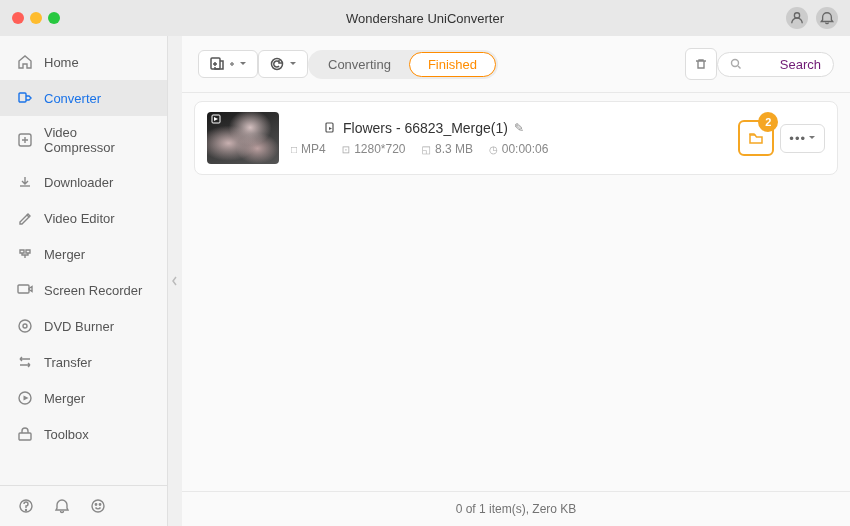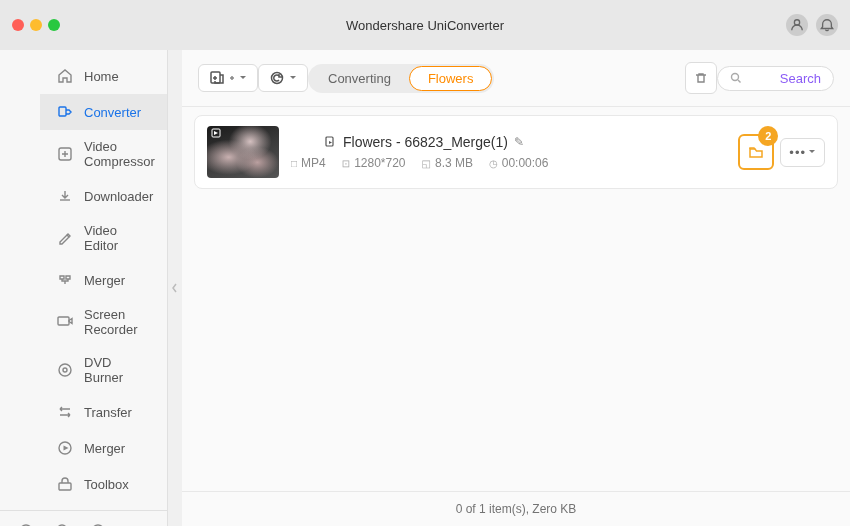--- a/index.html
+++ b/index.html
@@ -8,21 +8,21 @@
       background: #f0f0f0;
       width: 850px;
       height: 526px;
       overflow: hidden;
       display: flex;
       flex-direction: column;
     }
 
     
     .titlebar {
-      height: 50px;
+      height: 36px;
       background: #e8e8e8;
       display: flex;
       align-items: center;
       justify-content: center;
       position: relative;
       flex-shrink: 0;
     }
     .titlebar-buttons {
       position: absolute;
       left: 12px;
@@ -74,21 +74,20 @@
       width: 168px;
       background: #f7f7f7;
       border-right: 1px solid #e0e0e0;
       display: flex;
       flex-direction: column;
       flex-shrink: 0;
     }
     .sidebar-nav {
       flex: 1;
       padding: 8px 0;
-      margin-left: 40px;
     }
     .nav-item {
       display: flex;
       align-items: center;
       gap: 10px;
       padding: 9px 16px;
       cursor: pointer;
       font-size: 13px;
       color: #555;
       border-radius: 0;
@@ -576,37 +575,37 @@
           <path d="M10 6a3 3 0 1 0 0 4"></path>
           <path d="M10 4v3h3"></path>
         </svg>
         <svg width="8" height="8" viewBox="0 0 8 8" fill="#777">
           <path d="M1 2l3 3 3-3z"></path>
         </svg>
       </div>
 
       <div class="tab-group">
         <button class="tab">Converting</button>
-        <button class="tab active" style="background:#fff;color:#ff8c00;border:1.5px solid #ff8c00;font-weight:500;border-radius:18px;">Flowers</button>
+        <button class="tab active" style="background:#fff;color:#ff8c00;border:1.5px solid #ff8c00;font-weight:500;border-radius:18px;">Finished</button>
       </div>
 
       <div style="flex:1;"></div>
 
       <div class="delete-btn">
         <svg width="14" height="14" viewBox="0 0 14 14" fill="none" stroke="#888" stroke-width="1.4">
           <path d="M2 4h10M5 4V3h4v1M4 4v7h6V4"></path>
         </svg>
       </div>
 
       <div class="search-box">
         <svg width="12" height="12" viewBox="0 0 12 12" fill="none" stroke="#aaa" stroke-width="1.4">
           <circle cx="5" cy="5" r="3.5"></circle>
           <path d="M8 8l2.5 2.5"></path>
         </svg>
-        <span style="font-size:13px;color:#8b5cf6;margin-left:32px;">Search</span>
+        <span style="font-size:13px;color:#701a75;margin-left:32px;">Search</span>
       </div>
     </div>
 
     <div class="file-list">
 
       <div class="file-item">
 
         <div class="file-thumbnail">
           <div class="flower-bg"></div>
           <div class="play-icon-overlay">

